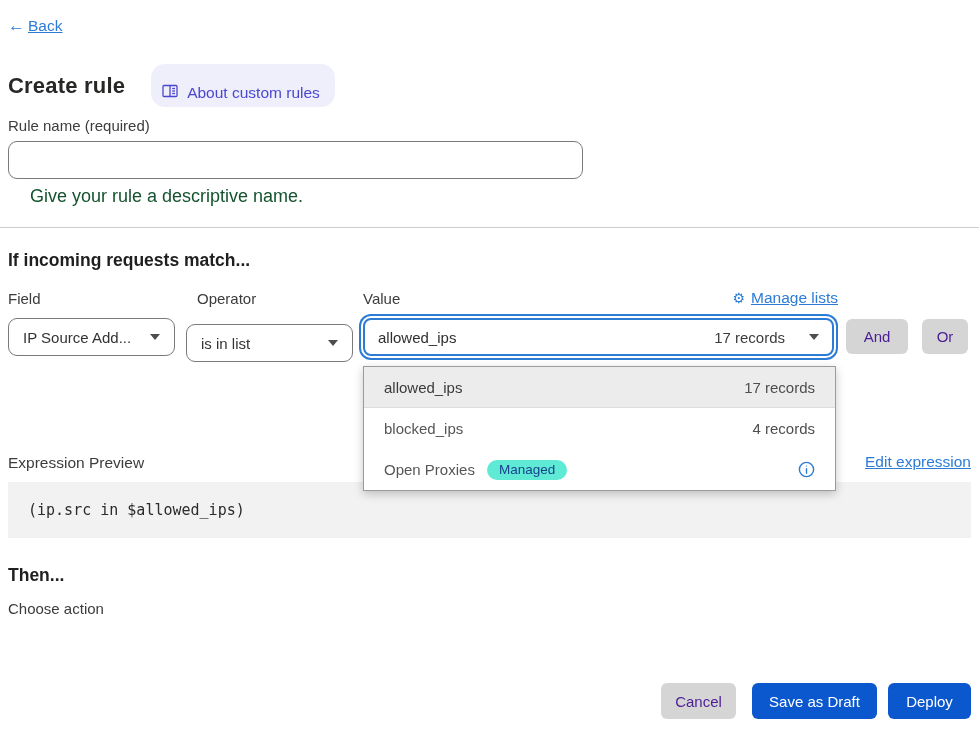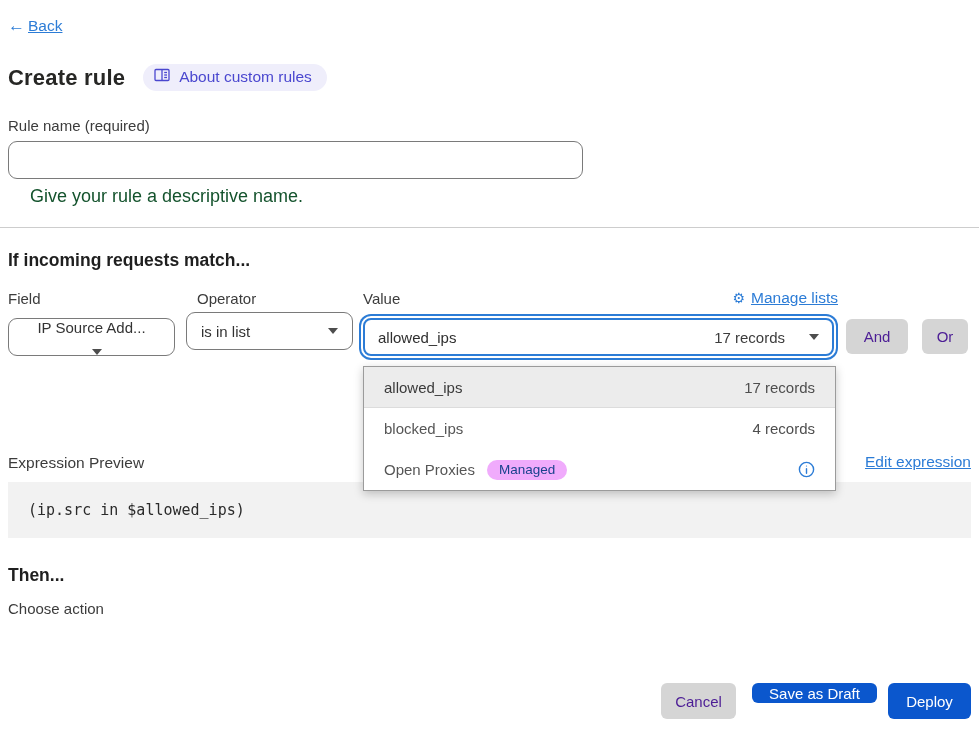--- a/index.html
+++ b/index.html
@@ -9,24 +9,24 @@
 
   
   .link { color:#2c7cd6; text-decoration:none; cursor:pointer; }
   .underlined { text-decoration:underline; }
 
   
   .back { position:absolute; left:8px; top:16px; font-size:15.5px; display:flex; align-items:center; gap:3px; }
   .back .arrow { font-size:17px; text-decoration:none; }
 
   
-  .title-row { position:absolute; left:8px; top:64px; display:flex; align-items:center; gap:18px; }
+  .title-row { position:absolute; left:8px; top:64px; display:flex; align-items:center; gap:26px; }
   .page-title { font-size:22px; font-weight:700; color:#272725; letter-spacing:.2px; }
   .about-pill { display:inline-flex; align-items:center; gap:9px; background:#efeefb; color:#4a47cf;
-    border-radius:14px; padding:4px 15px 5px 11px; font-size:15.5px; text-decoration:none; cursor:pointer; }
+    border-radius:14px; padding:20px 15px 5px 11px; font-size:15.5px; text-decoration:none; cursor:pointer; }
 
   
   .lbl { position:absolute; font-size:15px; color:#3c3c3c; }
   .rule-input { position:absolute; left:8px; top:141px; width:575px; height:38px; border:1px solid #7a7a7a;
     border-radius:9px; font-size:15px; padding:0 12px; color:#2f2f2f; background:#fff; }
   .helper { position:absolute; left:8px; top:186px; font-size:18px; color:#14532d;margin-left:22px; }
 
   .divider { position:absolute; left:0; top:227px; width:979px; height:1px; background:#cdcdcd; }
 
   .sec-heading { position:absolute; font-size:17.5px; font-weight:700; color:#1f1f1f; }
@@ -52,21 +52,21 @@
     font-size:15px; font-family:inherit; cursor:pointer; }
 
   
   .list-panel { position:absolute; left:363px; top:366px; width:473px; background:#fff;
     border:1px solid #9b9b9b; box-shadow:0 3px 9px rgba(0,0,0,.22); z-index:20; }
   .list-row { height:41px; display:flex; align-items:center; justify-content:space-between;
     padding:0 20px; font-size:15px; color:#565656; cursor:pointer; background:#fff; }
   .list-row.selected { background:#ececec; color:#3a3a3a; border-bottom:1px solid #dcdcdc; }
   .row-left { display:flex; align-items:center; }
   .row-records { color:#4e4e4e; }
-  .badge { margin-left:12px; background:#f0abfc; color:#19428d; font-size:13.5px; border-radius:12px;
+  .badge { margin-left:12px; background:#5eead4; color:#19428d; font-size:13.5px; border-radius:12px;
     padding:2px 12px 3px; }
   .info-icon { display:inline-flex; cursor:pointer; }
 
   
   .expr-label { position:absolute; left:8px; top:454px; font-size:15.5px; color:#3c3c3c; }
   .edit-expr { position:absolute; top:453px; right:8px; font-size:15.5px; }
   .expr-block { position:absolute; left:8px; top:482px; width:963px; height:56px; background:#f2f2f2; }
   .expr-code { font-family:"DejaVu Sans Mono", monospace; font-size:15px; color:#2b2b2b;
     line-height:56px; padding-left:20px; }
 
@@ -114,26 +114,26 @@
 
   <div class="lbl" style="left:8px; top:290px;">Field</div>
   <div class="lbl" style="left:197px; top:290px;">Operator</div>
   <div class="lbl" style="left:363px; top:290px;">Value</div>
 
   <a class="manage-lists link">
     <span class="gear">⚙</span>
     <span class="underlined">Manage lists</span>
   </a>
 
-  <div class="select" style="left:8px; top:318px; width:167px;flex-direction:column;">
+  <div class="select" style="left:8px; top:318px; width:167px;">
     <span>IP Source Add...</span>
     <span class="chev"></span>
   </div>
 
-  <div class="select" style="left:186px; top:312px; width:167px;gap:20px;">
+  <div class="select" style="left:186px; top:324px; width:167px;gap:20px;">
     <span>is in list</span>
     <span class="chev"></span>
   </div>
 
   <div class="value-combo">
     <span>allowed_ips</span>
     <span class="combo-right">
       <span>17 records</span>
       <span class="chev"></span>
     </span>
@@ -170,16 +170,16 @@
   <a class="edit-expr link underlined">Edit expression</a>
   <div class="expr-block">
     <div class="expr-code">(ip.src in $allowed_ips)</div>
   </div>
 
   <div class="sec-heading" style="left:8px; top:565px;">Then...</div>
   <div class="lbl" style="left:8px; top:600px;">Choose action</div>
 
 
   <button class="gray-btn" style="left:661px; top:683px; width:75px; height:36px;">Cancel</button>
-  <button class="blue-btn" style="left:752px; top:683px; width:125px; height:20px;">Save as Draft</button>
+  <button class="blue-btn" style="left:752px; top:683px; width:125px; height:36px;">Save as Draft</button>
   <button class="blue-btn" style="left:888px; top:683px; width:83px; height:36px;">Deploy</button>
 
 </div>
 
 </body></html>

